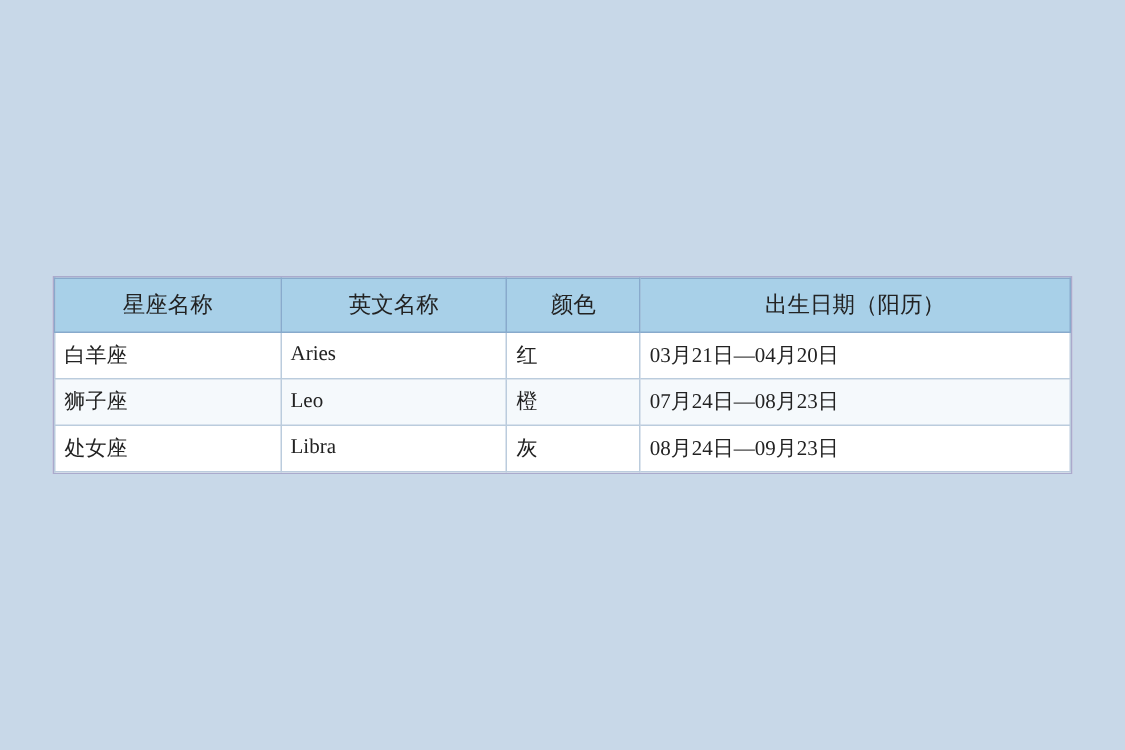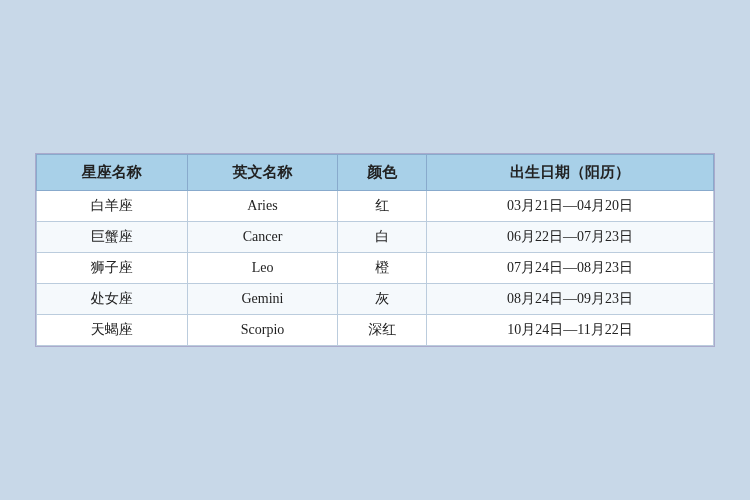--- a/index.html
+++ b/index.html
@@ -17,30 +17,30 @@
       border: 1px solid #aac;
       width: 680px;
     }
     table {
       width: 100%;
       border-collapse: collapse;
     }
     th {
       background-color: #a8d0e8;
       color: #222;
-      font-weight: bold;
+      font-weight: normal;
       padding: 8px 6px;
       border: 1px solid #88aacc;
       text-align: center;
       font-size: 15px;
     }
     td {
       padding: 6px 6px;
       border: 1px solid #bbccdd;
-      text-align: center;
+      text-align: left;
       font-size: 14px;
       color: #222;
       background: #fff;
     }
     tr:nth-child(even) td {
       background: #f5f9fc;
     }
   </style>
 </head>
 <body>
@@ -56,38 +56,26 @@
       </tr>
     </thead>
     <tbody id="table-body">
     <tr>
           <td>白羊座</td>
           <td>Aries</td>
           <td>红</td>
           <td>03月21日—04月20日</td>
         </tr>
         <tr>
-          <td>巨蟹座</td>
-          <td>Cancer</td>
-          <td>白</td>
-          <td>06月22日—07月23日</td>
-        </tr>
-        <tr>
           <td>狮子座</td>
           <td>Leo</td>
           <td>橙</td>
           <td>07月24日—08月23日</td>
         </tr>
         <tr>
           <td>处女座</td>
-          <td>Gemini</td>
+          <td>Libra</td>
           <td>灰</td>
           <td>08月24日—09月23日</td>
-        </tr>
-        <tr>
-          <td>天蝎座</td>
-          <td>Scorpio</td>
-          <td>深红</td>
-          <td>10月24日—11月22日</td>
         </tr>
       </tbody>
   </table>
 </div>
 
 </body></html>

